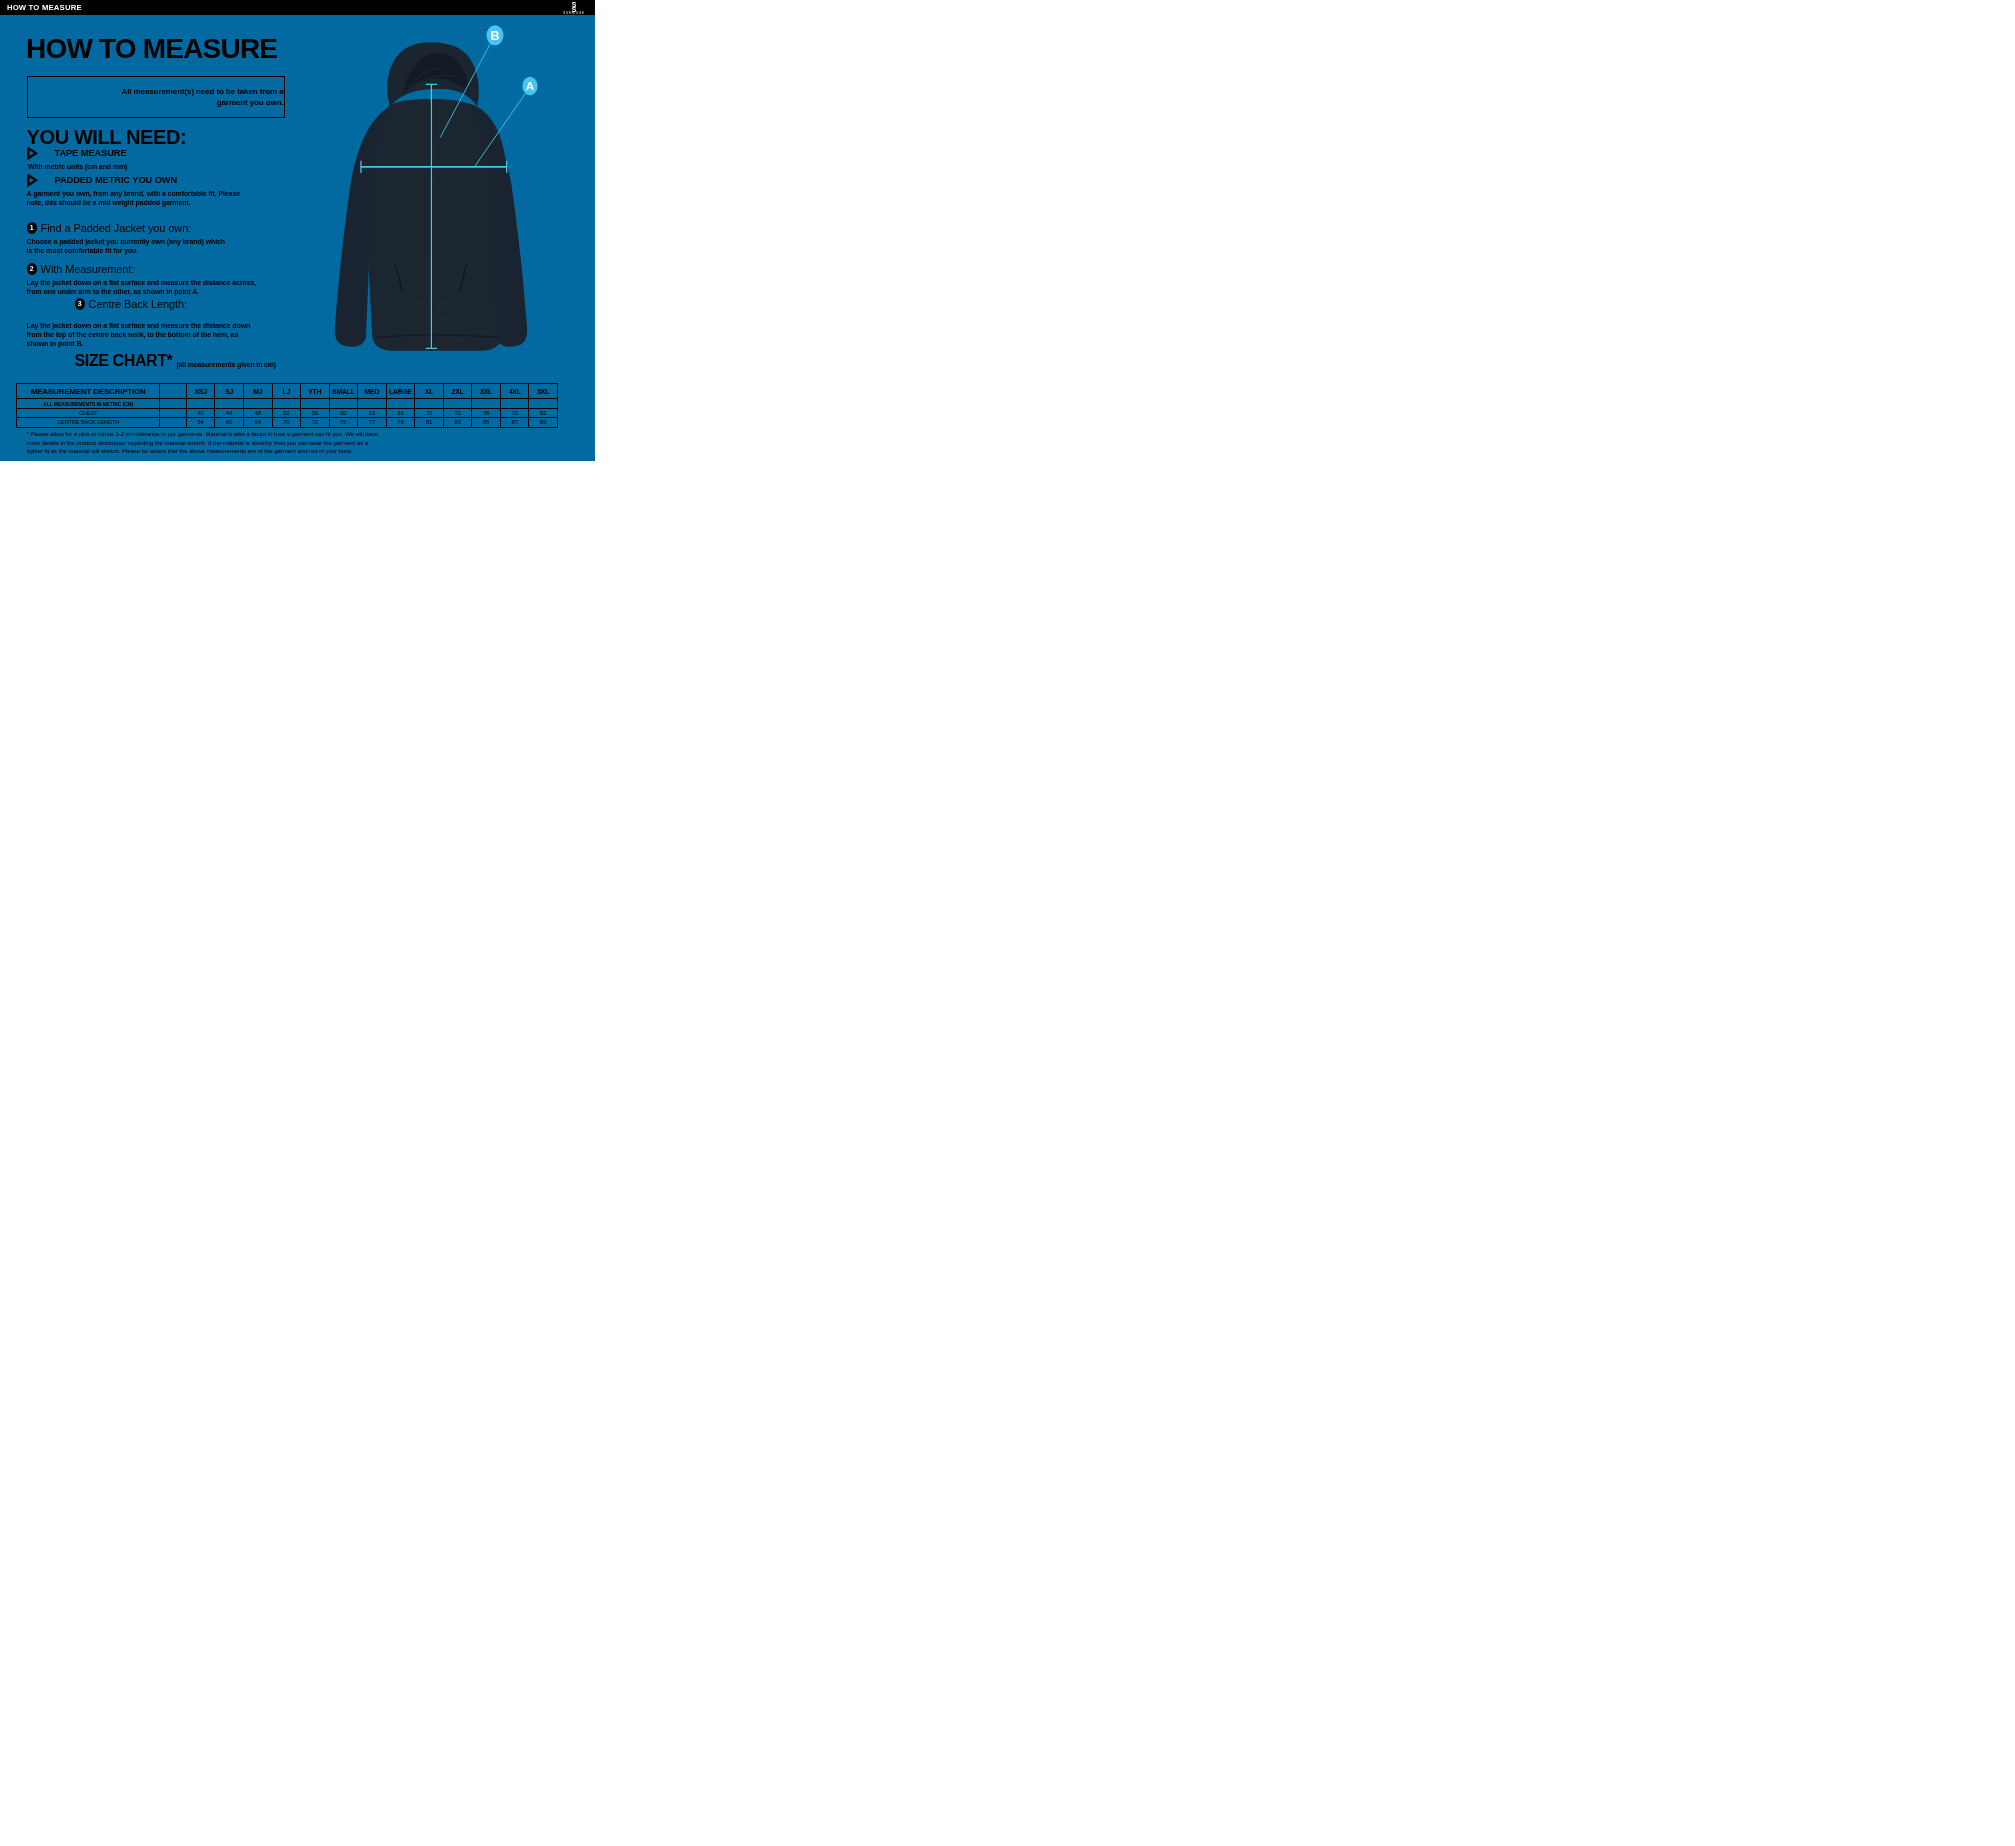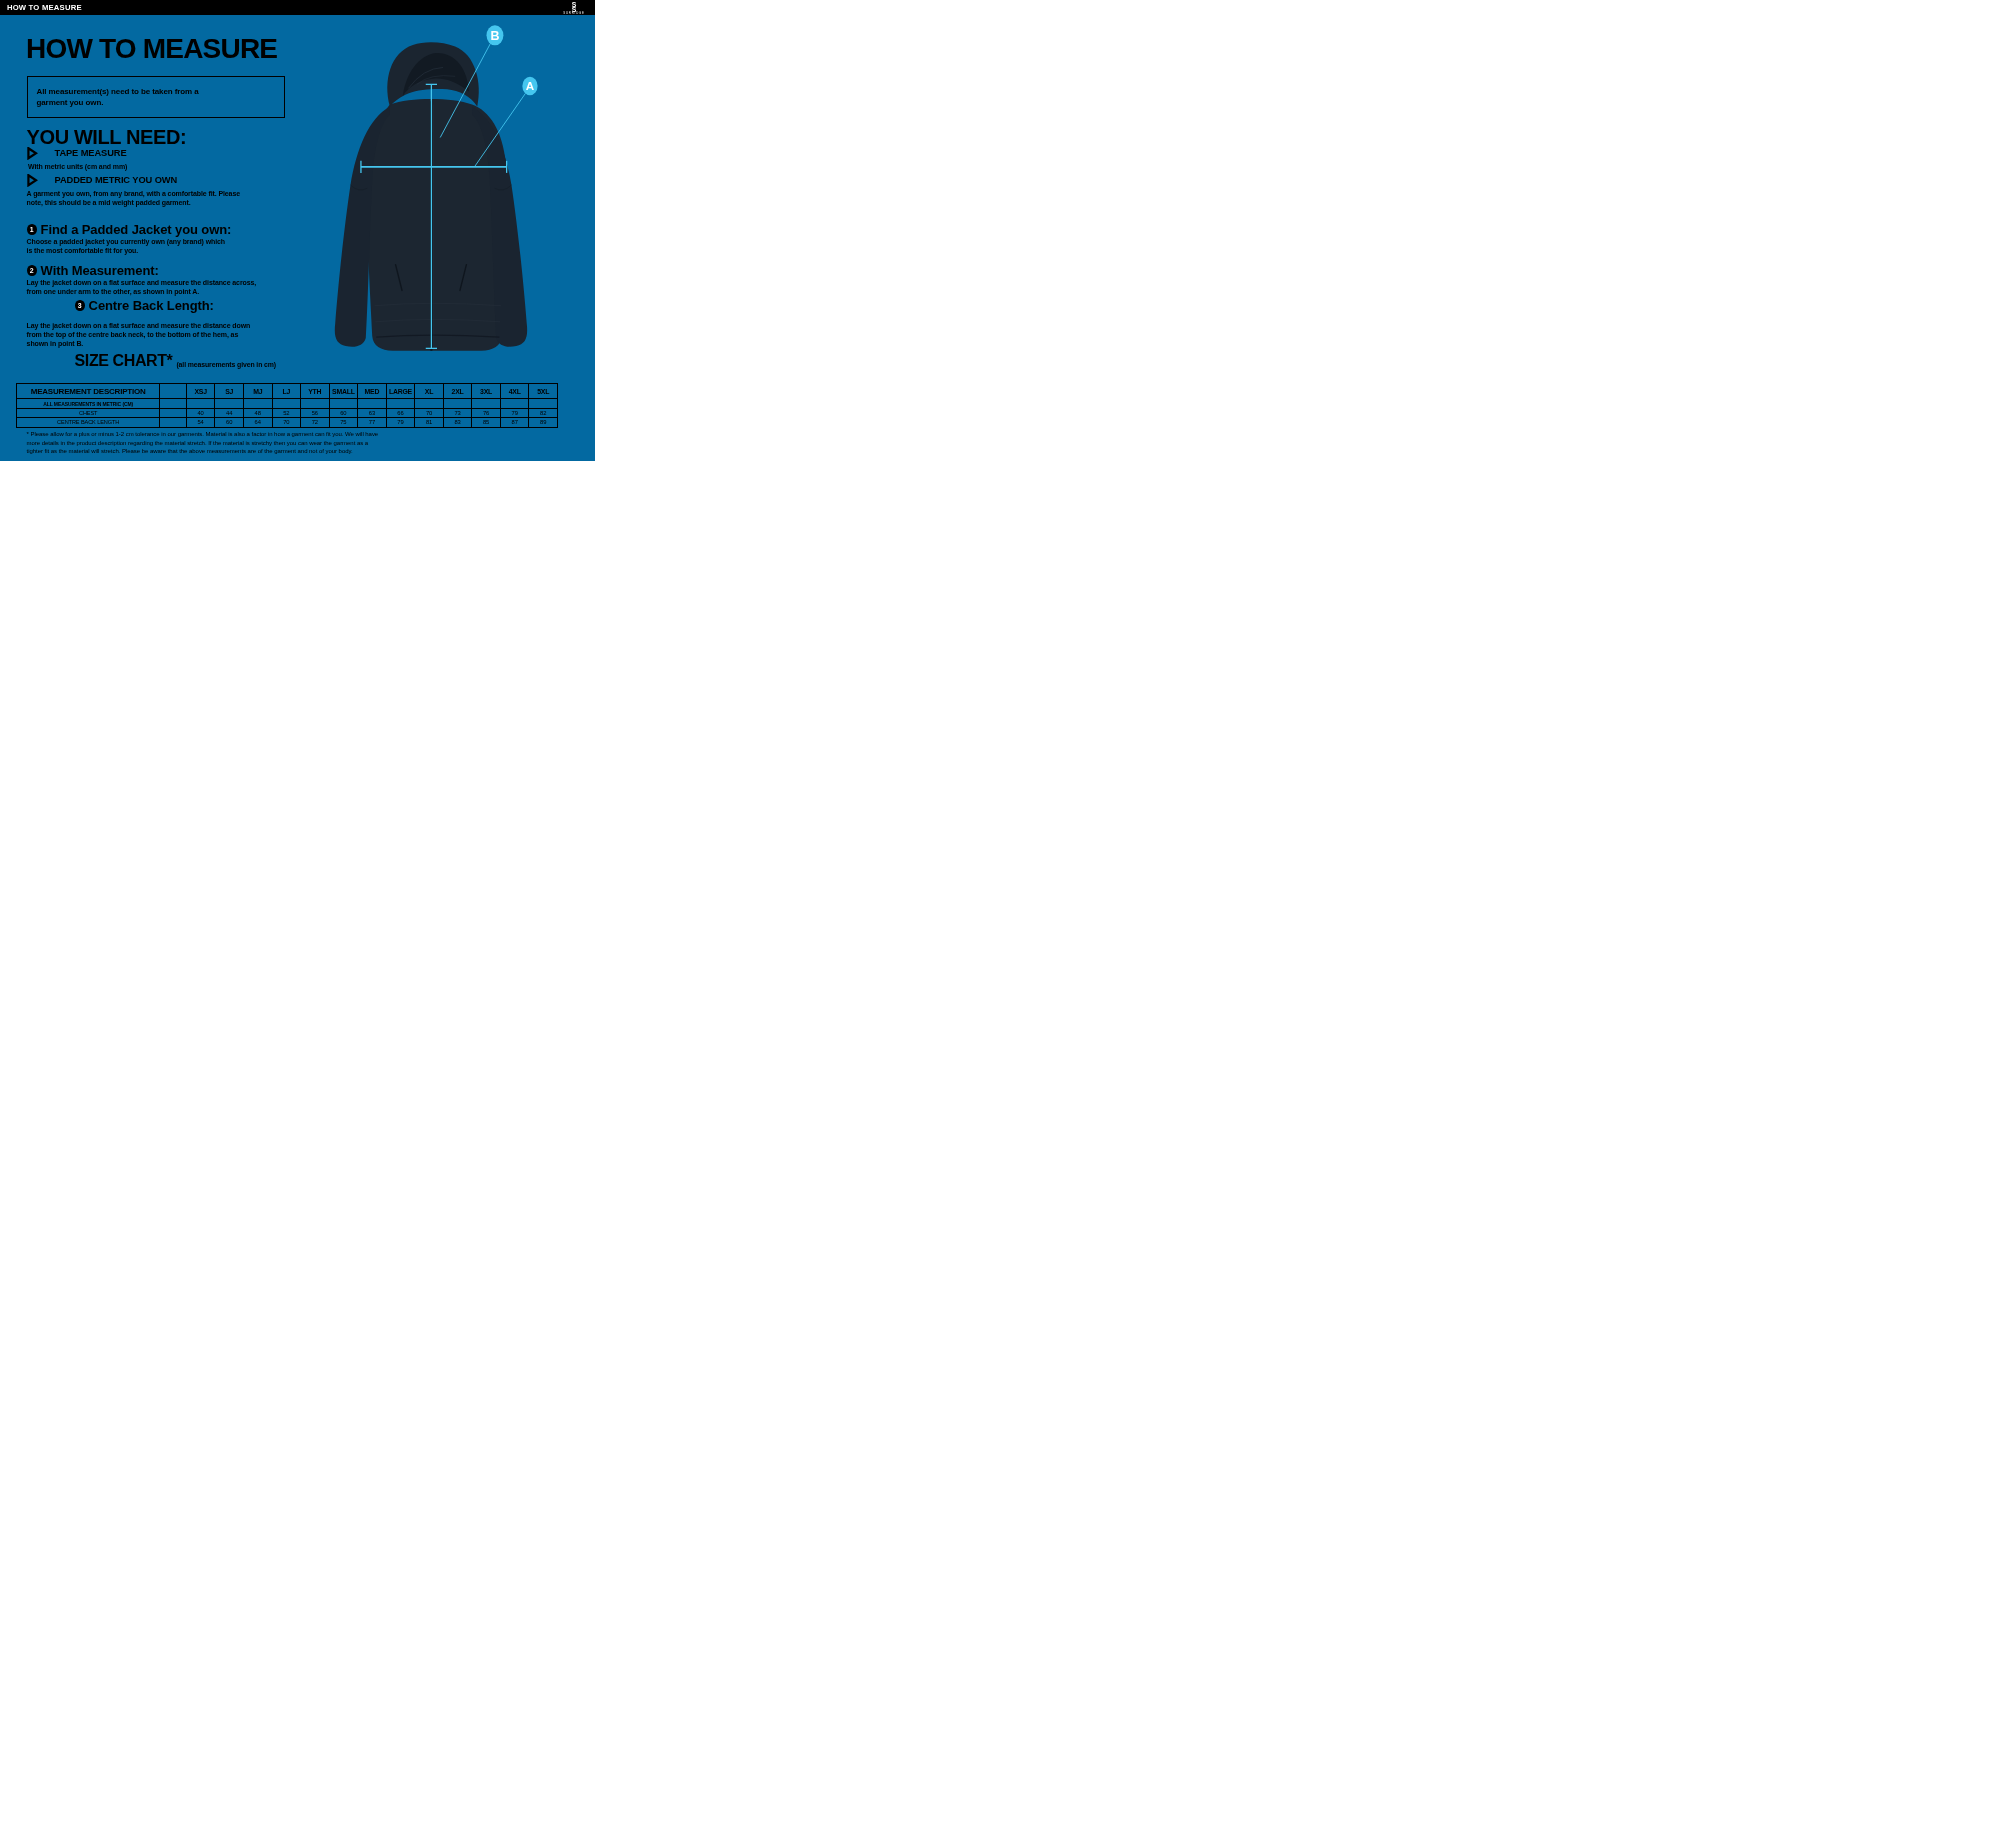--- a/index.html
+++ b/index.html
@@ -16,37 +16,37 @@
   .topbar-title { color:#fff; font-size:7.7px; font-weight:700; letter-spacing:0.2px; }
   .brand-logo { display:block; }
   
   .h1 {
     position:absolute; left:26px; top:35px; font-size:28px; font-weight:700;
     letter-spacing:-0.8px; line-height:1; white-space:nowrap;
   }
   .notice-box {
     position:absolute; left:26.6px; top:76px; width:258px; height:42px;
     border:1.6px solid #000; display:flex; flex-direction:column; justify-content:center;
-    padding-left:8.9px; gap:1.2px;
+    padding-left:8.9px; gap:1.2px;text-align:right;
   }
   .notice-box .line { font-size:8px; font-weight:700; letter-spacing:-0.1px; }
   .ywn-heading {
     position:absolute; left:26.6px; top:127px; font-size:20px; font-weight:700;
     letter-spacing:-0.4px; line-height:1; white-space:nowrap;
   }
   .need-row { position:absolute; left:27px; display:flex; align-items:center; gap:17px;text-align:right; }
   .need-title { font-size:9.3px; font-weight:700; letter-spacing:-0.1px; white-space:nowrap; }
   .need-desc { position:absolute; font-size:7px; font-weight:700; letter-spacing:-0.1px; line-height:9px; }
   .step-row { position:absolute; left:26.6px; display:flex; align-items:center; gap:4px; }
   .step-circle {
     width:10px; height:11.3px; border-radius:50%; background:#000; color:#fff;
     font-size:6.9px; font-weight:700; display:flex; align-items:center; justify-content:center;
     flex:0 0 auto;
   }
-  .step-title { font-size:13px; font-weight:700; letter-spacing:-0.1px; white-space:nowrap; }
+  .step-title { font-size:11px; font-weight:400; letter-spacing:-0.1px; white-space:nowrap; }
   .step-desc { position:absolute; left:26.6px; font-size:7px; font-weight:700; letter-spacing:-0.1px; line-height:9px; }
   
   .sc-heading { position:absolute; left:26.6px; top:353px; display:flex; align-items:flex-end; }
   .sc-main { font-size:16px; font-weight:700; letter-spacing:-0.4px; line-height:1;margin-left:48px; }
   .sc-sub { font-size:6.9px; font-weight:700; margin-left:4px; padding-bottom:1.2px; letter-spacing:-0.1px; }
   table.sizes {
     position:absolute; left:16px; top:383px; width:542px;
     border-collapse:collapse; table-layout:fixed;
   }
   table.sizes td, table.sizes th {

